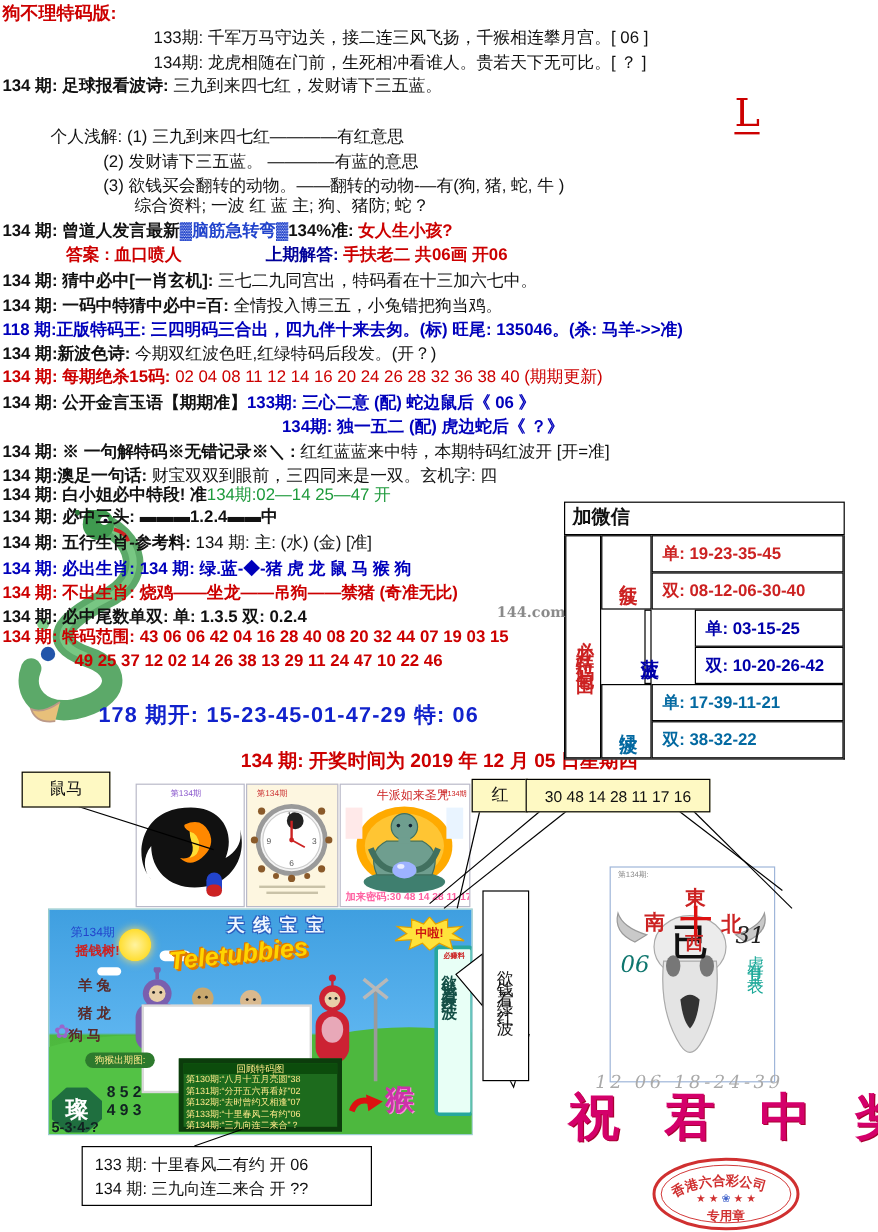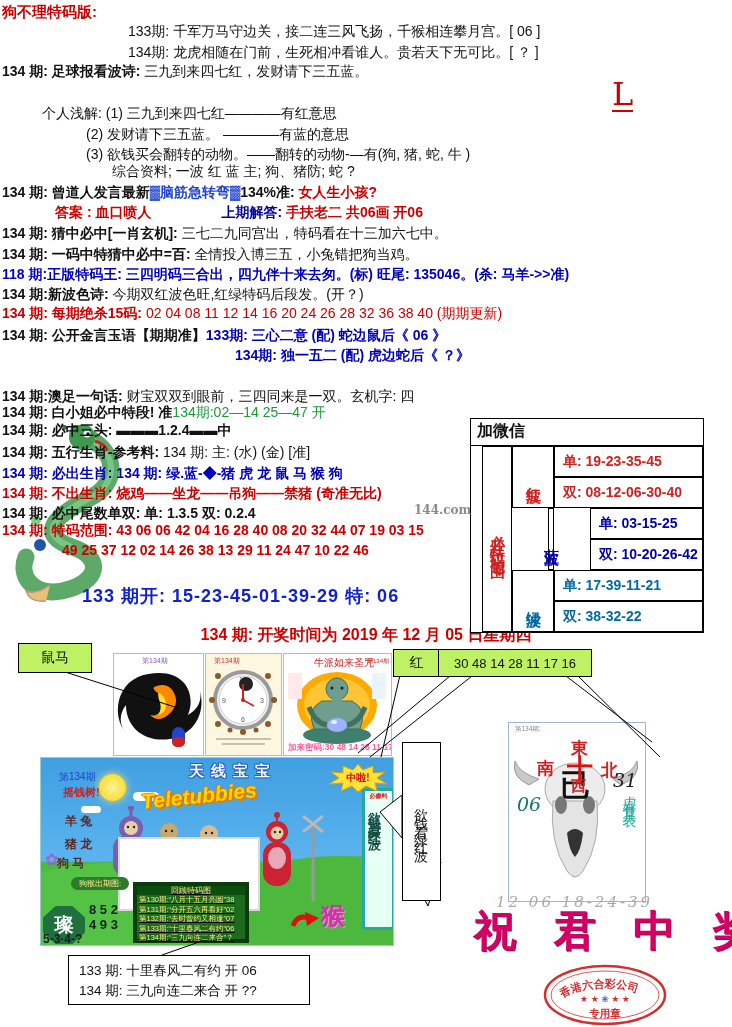--- a/index.html
+++ b/index.html
@@ -12,30 +12,30 @@
   .navy{color:#000099;}
   .green{color:#1e9a3c;}
   .hl{color:#2244cc;text-align:center;}
   .big-blue{font-size:18px;letter-spacing:1px;color:#1122cc;font-weight:bold;}
   .big-red{font-size:16px;color:#cc0000;font-weight:bold;}
   .center{left:0;right:0;text-align:center;}
   
   #wavebox{position:absolute;left:470px;top:418px;width:234px;z-index:6;background:#fff;}
   .wb-header{border:1px solid #000;height:28px;font-size:16px;font-weight:bold;color:#111;
              padding:2px 0 0 6px;box-sizing:border-box;}
-  .wb-grid{display:grid;grid-template-columns:30px 42px 1fr;border:1px solid #000;border-top:none;padding-left:11px;}
+  .wb-grid{display:grid;grid-template-columns:30px 42px 1fr;border:1px solid #000;border-top:none;}
   .wb-cell{border:1px solid #000;display:flex;align-items:center;justify-content:center;
            font-size:14px;font-weight:bold;box-sizing:border-box;}
   .wb-side{grid-row:1/7;writing-mode:vertical-rl;text-orientation:upright;color:#cc2222;
            font-size:15px;letter-spacing:6px;padding-top:4px;}
   .wb-wave{writing-mode:vertical-rl;text-orientation:upright;font-size:15px;letter-spacing:2px;}
   .wb-val{justify-content:flex-start;padding-left:8px;height:31px;}
   .rowred{color:#cc2222;} .rowblue{color:#0000aa;margin-left:36px;} .rowgreen{color:#0369a1;}
   
-  .callout{position:absolute;background:#bef264;border:1.5px solid #000;z-index:8;
+  .callout{position:absolute;background:#fef9c3;border:1.5px solid #000;z-index:8;
            display:flex;align-items:center;justify-content:center;font-size:14px;color:#111;}
   
   .card{position:absolute;top:653px;height:103px;background:#fff;border:1px solid #b9b9c9;
         box-sizing:border-box;z-index:4;overflow:hidden;}
   .tinytxt{position:absolute;font-size:7px;white-space:nowrap;}
   
   #tt{position:absolute;left:40px;top:757px;width:352px;height:187px;z-index:3;overflow:hidden;
       background:linear-gradient(#3f9fe0 0%,#5cb4ef 55%,#4db83e 56%,#55c547 100%);border:1px solid #9cc;}
   .hill{position:absolute;background:#53c245;border-radius:50%;}
   #tt .ttl-cn{position:absolute;left:148px;top:4px;font-size:15px;font-weight:bold;color:#eef6ff;
@@ -47,22 +47,22 @@
   .burst span{position:absolute;left:0;right:0;top:7px;text-align:center;font-size:10px;
       font-weight:bold;color:#cc1111;}
   #panel{position:absolute;left:321px;top:30px;width:33px;height:142px;background:#e8fff6;
       border:3px solid #27a79d;border-radius:4px;box-sizing:border-box;text-align:center;}
   #panel .ph{font-size:6px;color:#cc2222;font-weight:bold;margin-top:1px;}
   #panel .pv{writing-mode:vertical-rl;text-orientation:upright;font-size:13px;font-weight:bold;
       color:#144f46;margin-top:1px;letter-spacing:5px;}
   .oct{position:absolute;left:2px;top:148px;width:42px;height:38px;background:#1f6f3f;color:#fff;
       font-size:19px;font-weight:bold;display:flex;align-items:center;justify-content:center;
       clip-path:polygon(30% 0,70% 0,100% 30%,100% 70%,70% 100%,30% 100%,0 70%,0 30%);}
-  .board{position:absolute;left:92px;top:124px;width:116px;height:61px;background:#1d6b1d;
-      border:4px solid #0c3c0c;box-sizing:border-box;text-decoration:underline;}
+  .board{position:absolute;left:108px;top:124px;width:136px;height:61px;background:#1d6b1d;
+      border:4px solid #0c3c0c;box-sizing:border-box;}
   .board .bt{font-size:8px;color:#ffe98a;background:#0c4c0c;text-align:center;line-height:9px;}
   .board .br{font-size:7.5px;color:#ffe98a;line-height:9.6px;white-space:nowrap;padding-left:2px;}
   
   #skull{position:absolute;left:508px;top:722px;width:138px;height:180px;background:#fff;
       border:1px solid #9fb6d9;z-index:4;box-sizing:border-box;}
   
   #vcall{position:absolute;left:402px;top:742px;width:37px;height:157px;background:#fff;
       border:1.5px solid #000;z-index:8;display:flex;align-items:center;justify-content:center;}
   #vcall div{writing-mode:vertical-rl;text-orientation:upright;font-size:14px;color:#111;letter-spacing:8px;}
   #ptr{position:absolute;left:0;top:0;z-index:7;pointer-events:none;}
@@ -107,30 +107,31 @@
   <div class="ln" style="left:112px;top:163px;">综合资料; 一波 红 蓝 主; 狗、猪防; 蛇 ?</div>
   <div class="ln" style="left:2px;top:184px;"><span class="b">134 期: 曾道人发言最新</span><span class="b hl">▓脑筋急转弯▓</span><span class="b">134%准: </span><span class="red b">女人生小孩?</span></div>
   <div class="ln" style="left:55px;top:204px;"><span class="red b">答案 : 血口喷人</span><span class="navy b" style="margin-left:70px;">上期解答: </span><span class="red b">手扶老二  共06画  开06</span></div>
   <div class="ln" style="left:2px;top:225px;"><span class="b">134 期: 猜中必中[一肖玄机]: </span><span>三七二九同宫出，特码看在十三加六七中。</span></div>
   <div class="ln" style="left:2px;top:246px;"><span class="b">134 期: 一码中特猜中必中=百: </span><span>全情投入博三五，小兔错把狗当鸡。</span></div>
   <div class="ln blue" style="left:2px;top:266px;"><span class="b">118 期:正版特码王: </span><span class="b">三四明码三合出，四九伴十来去匆。(标) 旺尾: 135046。(杀: 马羊-&gt;&gt;准)</span></div>
   <div class="ln" style="left:2px;top:286px;"><span class="b">134 期:新波色诗: </span><span>今期双红波色旺,红绿特码后段发。(开？)</span></div>
   <div class="ln red" style="left:2px;top:305px;"><span class="b">134 期: 每期绝杀15码: </span><span>02 04 08 11 12 14 16 20 24 26 28 32 36 38 40 </span><span>(期期更新)</span></div>
   <div class="ln" style="left:2px;top:327px;"><span class="b">134 期: 公开金言玉语【期期准】</span><span class="blue b">133期: 三心二意 (配) 蛇边鼠后《 06 》</span></div>
   <div class="ln blue b" style="left:235px;top:347px;">134期: 独一五二 (配) 虎边蛇后《 ？》</div>
+  <div class="ln" style="left:2px;top:368px;"><span class="b">134 期: ※ 一句解特码※无错记录※＼ : </span><span>红红蓝蓝来中特，本期特码红波开 [开=准]</span></div>
   <div class="ln" style="left:2px;top:388px;"><span class="b">134 期:澳足一句话: </span><span>财宝双双到眼前，三四同来是一双。玄机字: 四</span></div>
   <div class="ln" style="left:2px;top:404px;"><span class="b">134 期: 白小姐必中特段! 准</span><span class="green">134期:02—14  25—47 开</span></div>
   <div class="ln" style="left:2px;top:422px;"><span class="b">134 期: 必中三头: </span><span class="b">▬▬▬1.2.4▬▬中</span></div>
   <div class="ln" style="left:2px;top:444px;"><span class="b">134 期: 五行生肖-参考料: </span><span>134 期: 主: (水) (金) [准]</span></div>
   <div class="ln blue b" style="left:2px;top:465px;"><span>134 期: 必出生肖: </span><span>134 期: 绿.蓝-◆-猪 虎 龙 鼠 马 猴 狗</span></div>
   <div class="ln red b" style="left:2px;top:485px;"><span>134 期: 不出生肖: </span><span>烧鸡——坐龙——吊狗——禁猪 (奇准无比)</span></div>
   <div class="ln" style="left:2px;top:505px;"><span class="b">134 期: 必中尾数单双: </span><span class="b">单:  1.3.5 双:  0.2.4</span></div>
   <div class="ln red b" style="left:2px;top:522px;"><span>134 期: 特码范围: </span><span>43 06 06 42 04 16 28 40 08 20 32 44 07 19 03 15</span></div>
   <div class="ln red b" style="left:62px;top:542px;">49 25 37 12 02 14 26 38 13 29 11 24 47 10 22 46</div>
-  <div class="ln big-blue" style="left:82px;top:585px;">133 期开:  15-23-45-01-39-29 特:  06</div>
+  <div class="ln big-blue" style="left:82px;top:585px;">178 期开:  15-23-45-01-47-29 特:  06</div>
   <div class="ln big-red center" style="top:625px;">134 期: 开奖时间为 2019 年 12 月 05 日星期四</div>
 
   <div class="wmL">L</div>
   <div class="wmsite">144.com</div>
 
   <div id="wavebox">
     <div class="wb-header">加微信</div>
     <div class="wb-grid">
       <div class="wb-cell wb-side">必开特码包围</div>
       <div class="wb-cell wb-wave rowred" style="grid-row:1/3;">红波</div>

